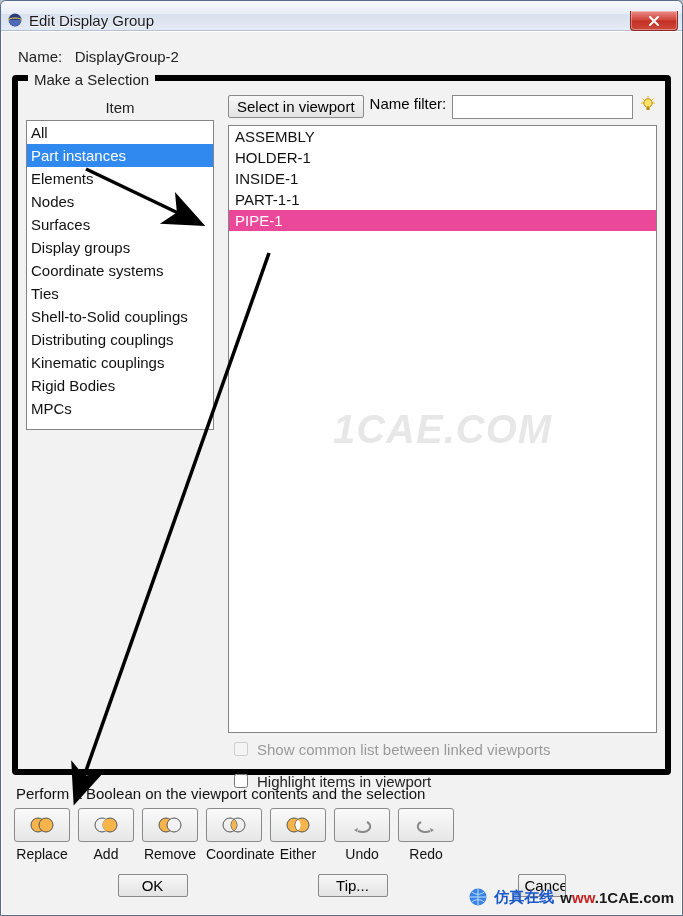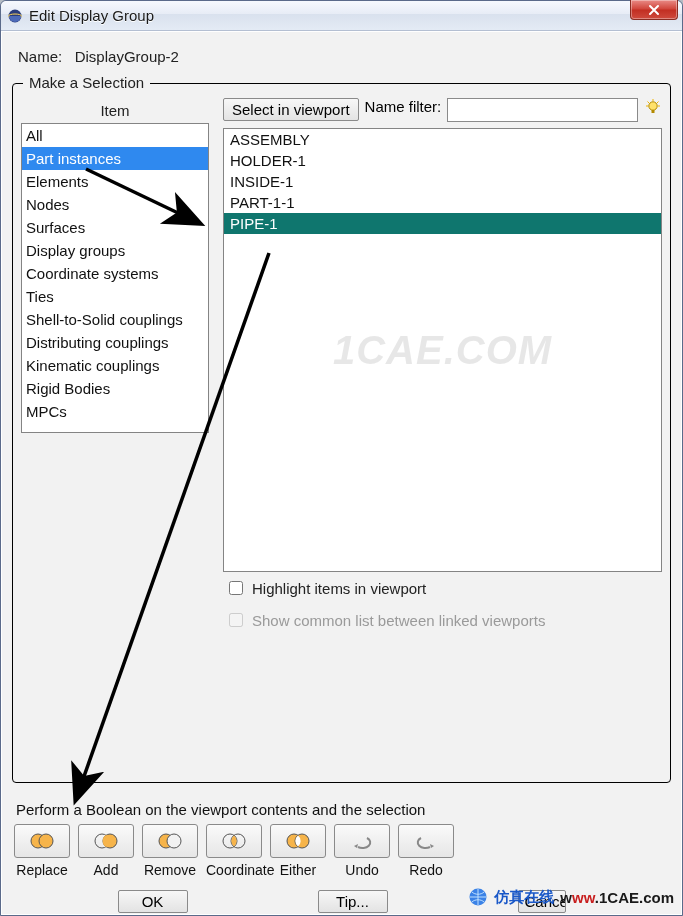--- a/index.html
+++ b/index.html
@@ -6,36 +6,36 @@
   body { margin: 0; background: #bfc7d0; width: 683px; height: 916px; overflow: hidden; position: relative; }
   .window {
     position: absolute; left: 0; top: 0; width: 683px; height: 916px;
     background: #fff; border: 1px solid #5a6a8a; border-radius: 6px 6px 0 0;
     box-shadow: 0 2px 14px rgba(0,0,0,.25);
   }
   .titlebar {
     height: 30px;
     background: linear-gradient(to bottom, #f6f9fe 0%, #e7ecf6 45%, #d9e1ee 46%, #e4ebf5 100%);
     border-bottom: 1px solid #b4bfd2; border-radius: 6px 6px 0 0;
-    display: flex; align-items: center; padding: 0 0 0 6px;
+    display: flex; padding: 11px 0 0 6px;
   }
   .titlebar .app-icon { width: 16px; height: 16px; margin-right: 6px; }
   .title-text { color: #1a1a1a; text-shadow: 0 1px 0 #fff; }
   .win-btns { margin-left: auto; display: flex; align-items: flex-start; height: 100%; }
   .close-btn {
     width: 48px; height: 20px; margin-top: -1px; margin-right: 4px;
     background: linear-gradient(to bottom,#e98b86 0%, #d0443a 48%, #c22e22 52%, #cf4a3d 100%);
     border: 1px solid #8a2c22; border-top: none; border-radius: 0 0 4px 4px;
     display: flex; align-items: center; justify-content: center;
     box-shadow: inset 0 0 0 1px rgba(255,255,255,.35);
   }
   .client { position: absolute; left: 1px; right: 1px; top: 31px; bottom: 1px; background: #f2f2f2; padding: 10px 8px 8px 8px; }
   .name-row { padding: 6px 6px 10px 8px; color: #222; }
   .group-box {
-    border: 1px solid #000000; border-radius: 4px; margin: 8px 2px; padding: 14px 8px 6px 8px; position: relative;
+    border: 6px solid #000000; border-radius: 4px; margin: 0 2px; padding: 14px 8px 6px 8px; position: relative;
   }
   .group-box .legend {
     position: absolute; top: -10px; left: 10px; background: #f2f2f2; padding: 0 6px; color: #222;
   }
   .top-grid { display: flex; gap: 14px; }
   .left-col { width: 188px; }
   .right-col { flex: 1; }
   .item-header { padding: 4px 2px 4px 2px; color: #222; text-align: center; }
   .listbox {
     background: #fff; border: 1px solid #848484; height: 310px; overflow: auto;
@@ -45,24 +45,24 @@
   .right-header { display: flex; align-items: flex-start; gap: 6px; margin-bottom: 6px; }
   .btn3d {
     background: linear-gradient(#f7f7f7,#e3e3e3); border:1px solid #8a8a8a; border-radius:2px; padding:2px 8px;
     cursor: pointer;
   }
   .filter-input {
     flex: 1; min-width: 140px; height: 24px; border: 1px solid #8a8a8a; background: #fff; padding: 2px 4px;
   }
   .bulb { width:18px;height:18px; display:inline-block; }
   .big-list {
-    background:#fff; border:1px solid #848484; height: 444px; overflow:auto; position:relative;
+    background:#fff; border:1px solid #848484; height: 608px; overflow:auto; position:relative;
   }
   .big-list .li { padding:2px 6px; color:#111; cursor:default; }
-  .big-list .li.selected { background:#0f766e; color:#fff; }
+  .big-list .li.selected { background:#ec4899; color:#fff; }
   .watermark {
     position:absolute; left:50%; top:50%; transform:translate(-50%,-50%);
     font-size:40px; font-weight:700; color:rgba(120,120,120,.18); font-style:italic; letter-spacing:1px; white-space: nowrap;
   }
   .check-row { display:flex; align-items:center; gap:6px; padding:6px 2px; color:#222; }
   .check-row.disabled { color:#9a9a9a; }
   input[type=checkbox] { width:14px;height:14px; }
   .bool-label { padding: 10px 4px 6px 6px; color:#111; }
   .bool-row { display:flex; gap:8px; padding: 0 4px 2px 4px; }
   .tool-btn {
@@ -157,27 +157,27 @@
             </span>
           </div>
           <div class="big-list" id="entry-list">
             <div class="li">ASSEMBLY</div>
               <div class="li">HOLDER-1</div>
               <div class="li">INSIDE-1</div>
               <div class="li">PART-1-1</div>
               <div class="li selected">PIPE-1</div>
               <div class="watermark">1CAE.COM</div>
           </div>
+          <div class="check-row disabled">
+            <input type="checkbox" disabled="" style="">
+            <span>Show common list between linked viewports</span>
+          </div>
           <div class="check-row">
             <input type="checkbox" id="hl" style="">
             <label for="hl">Highlight items in viewport</label>
-          </div>
-          <div class="check-row disabled">
-            <input type="checkbox" disabled="" style="">
-            <span>Show common list between linked viewports</span>
           </div>
         </div>
       </div>
     </div>
 
     <div class="bool-label">Perform a Boolean on the viewport contents and the selection</div>
     <div class="bool-row" id="bool-row">
         <div class="tool-btn">
           <svg width="30" height="20" viewBox="0 0 30 20">
             <circle cx="11" cy="10" r="7" fill="#f6b44a" stroke="#555"></circle>

